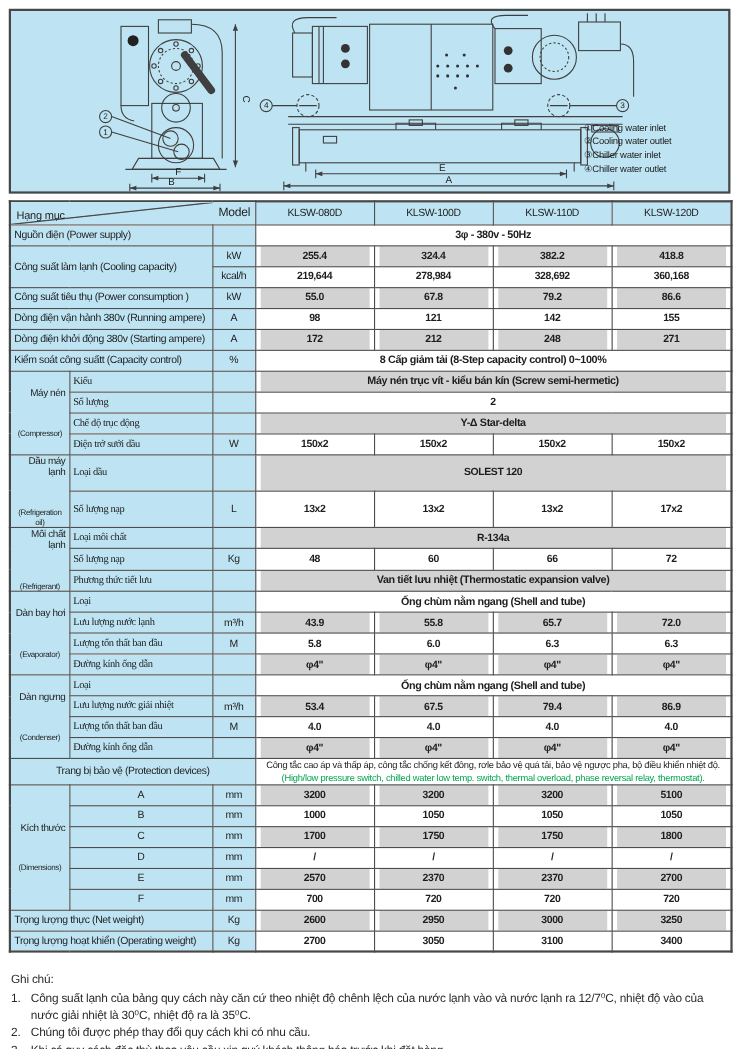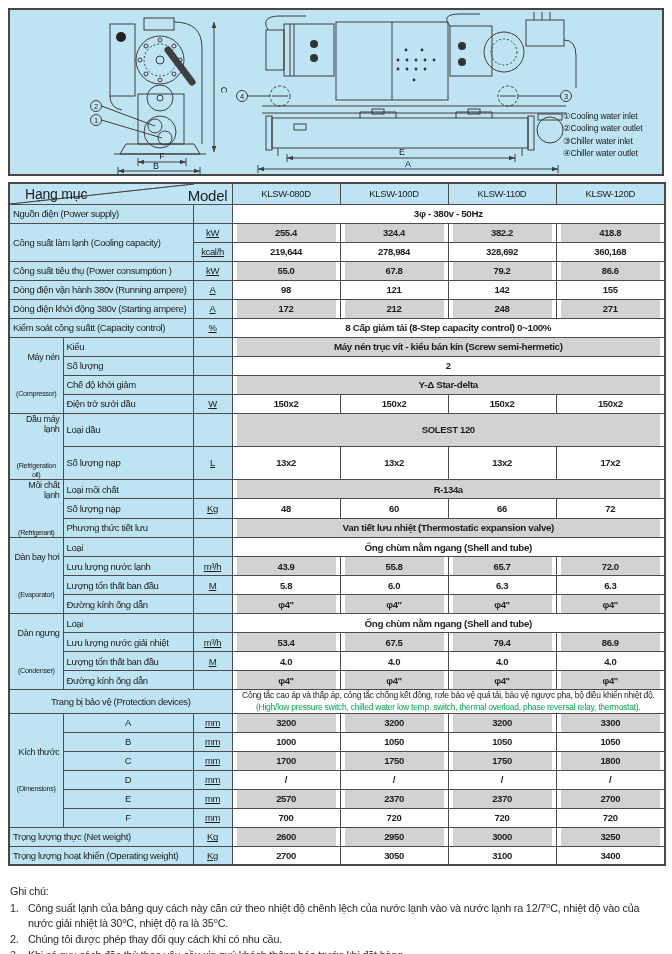--- a/index.html
+++ b/index.html
@@ -11,51 +11,51 @@
   
   .panel{
     position:absolute;left:8px;top:8px;width:656px;height:168px;
     background:#bee4f3;border:2px solid #474747;box-sizing:border-box;
   }
   .panel svg{position:absolute;left:0;top:0;}
   .legend{
     position:absolute;right:5px;top:100px;width:126px;
     font-size:8.6px;line-height:1.45;color:#1c1c1c;letter-spacing:-0.2px;
   }
-  .legend-item{white-space:nowrap;margin-left:32px;}
+  .legend-item{white-space:nowrap;}
   
   table.spec{
     position:absolute;left:8px;top:182px;width:656px;
     border-collapse:collapse;table-layout:fixed;
     border:2px solid #474747;
   }
   table.spec td{
     border:1px solid #4d4d4d;height:19px;padding:0 3px;box-sizing:border-box;
     font-size:9.5px;letter-spacing:-0.35px;overflow:hidden;vertical-align:middle;
   }
   td.lbl{background:#bee4f3;text-align:left;padding-left:5px;}
-  td.sub{background:#bee4f3;text-align:left;padding-left:7px;}
+  td.sub{background:#bee4f3;text-align:left;padding-left:7px;font-family:Liberation Serif, serif;}
   td.subc{background:#bee4f3;text-align:center;}
   td.grp{background:#bee4f3;text-align:center;line-height:1.15;}
   .grp .l1{font-size:9px;text-align:right;}
   .grp .l2{font-size:7.3px;margin-top:28px;}
-  td.unit{background:#bee4f3;text-align:center;font-size:9px;letter-spacing:-0.2px;text-decoration:underline;}
+  td.unit{background:#bee4f3;text-align:center;font-size:9px;letter-spacing:-0.2px;}
   td.val{text-align:center;font-weight:700;font-size:10.3px;letter-spacing:0;background:#ffffff;}
   td.val.long{font-size:9.8px;}
   td.g{background:#d2d2d2;box-shadow:inset 4px 0 0 #fff,inset -4px 0 0 #fff;}
   tr.hdr td{height:21px;}
   td.hcell{background:#bee4f3;position:relative;}
   td.hcell .diagline{
     position:absolute;left:0;top:0;bottom:0;right:38px;
     background:linear-gradient(to bottom right,
       transparent calc(50% - 1px),#4d4d4d calc(50% - 0.2px),
       #4d4d4d calc(50% + 0.2px),transparent calc(50% + 1px));
   }
-  td.hcell .hm{position:absolute;left:5px;bottom:2px;font-size:14px;letter-spacing:-0.2px;margin-left:10px;}
-  td.hcell .md{position:absolute;right:4px;top:3px;font-size:15px;letter-spacing:-0.2px;padding-left:45px;}
+  td.hcell .hm{position:absolute;left:5px;bottom:2px;font-size:10px;letter-spacing:-0.2px;}
+  td.hcell .md{position:absolute;right:4px;top:3px;font-size:11px;letter-spacing:-0.2px;padding-left:45px;}
   td.model{background:#bee4f3;text-align:center;font-weight:400;font-size:10.5px;letter-spacing:-0.2px;}
   td.prot{height:38px;line-height:1.35;padding:1px 2px;}
   .prot1{font-size:8.5px;letter-spacing:-0.25px;white-space:nowrap;text-align:center;font-weight:400;}
   .prot2{font-size:8.5px;letter-spacing:-0.25px;white-space:nowrap;text-align:center;color:#00a551;font-weight:400;}
   td.lblc{background:#bee4f3;text-align:center;}
   
   .notes{position:absolute;left:10px;top:884px;width:652px;font-size:10.8px;
     letter-spacing:-0.2px;color:#2b2b2b;line-height:1.45;}
   .notes .title{margin-bottom:1px;}
   .note-row{display:grid;grid-template-columns:18px 1fr;}
@@ -316,21 +316,21 @@
     <td class="sub">Kiểu</td>
     <td class="unit"></td>
     <td class="val long g" colspan="4">Máy nén trục vít - kiểu bán kín (Screw semi-hermetic)</td>
   </tr>
   <tr>
     <td class="sub">Số lượng</td>
     <td class="unit"></td>
     <td class="val" colspan="4">2</td>
   </tr>
   <tr>
-    <td class="sub">Chế độ khởi giảm</td>
+    <td class="sub">Chế độ trục động</td>
     <td class="unit"></td>
     <td class="val long g" colspan="4">Y-Δ Star-delta</td>
   </tr>
   <tr>
     <td class="sub">Điện trở sưởi dầu</td>
     <td class="unit">W</td>
     <td class="val">150x2</td>
     <td class="val">150x2</td>
     <td class="val">150x2</td>
     <td class="val">150x2</td>
@@ -456,21 +456,21 @@
   <tr>
     <td class="grp" rowspan="6">
       <div class="l1">Kích thước</div>
       <div class="l2">(Dimensions)</div>
     </td>
     <td class="subc">A</td>
     <td class="unit">mm</td>
     <td class="val g">3200</td>
     <td class="val g">3200</td>
     <td class="val g">3200</td>
-    <td class="val g">3300</td>
+    <td class="val g">5100</td>
   </tr>
   <tr>
     <td class="subc">B</td>
     <td class="unit">mm</td>
     <td class="val">1000</td>
     <td class="val">1050</td>
     <td class="val">1050</td>
     <td class="val">1050</td>
   </tr>
   <tr>

